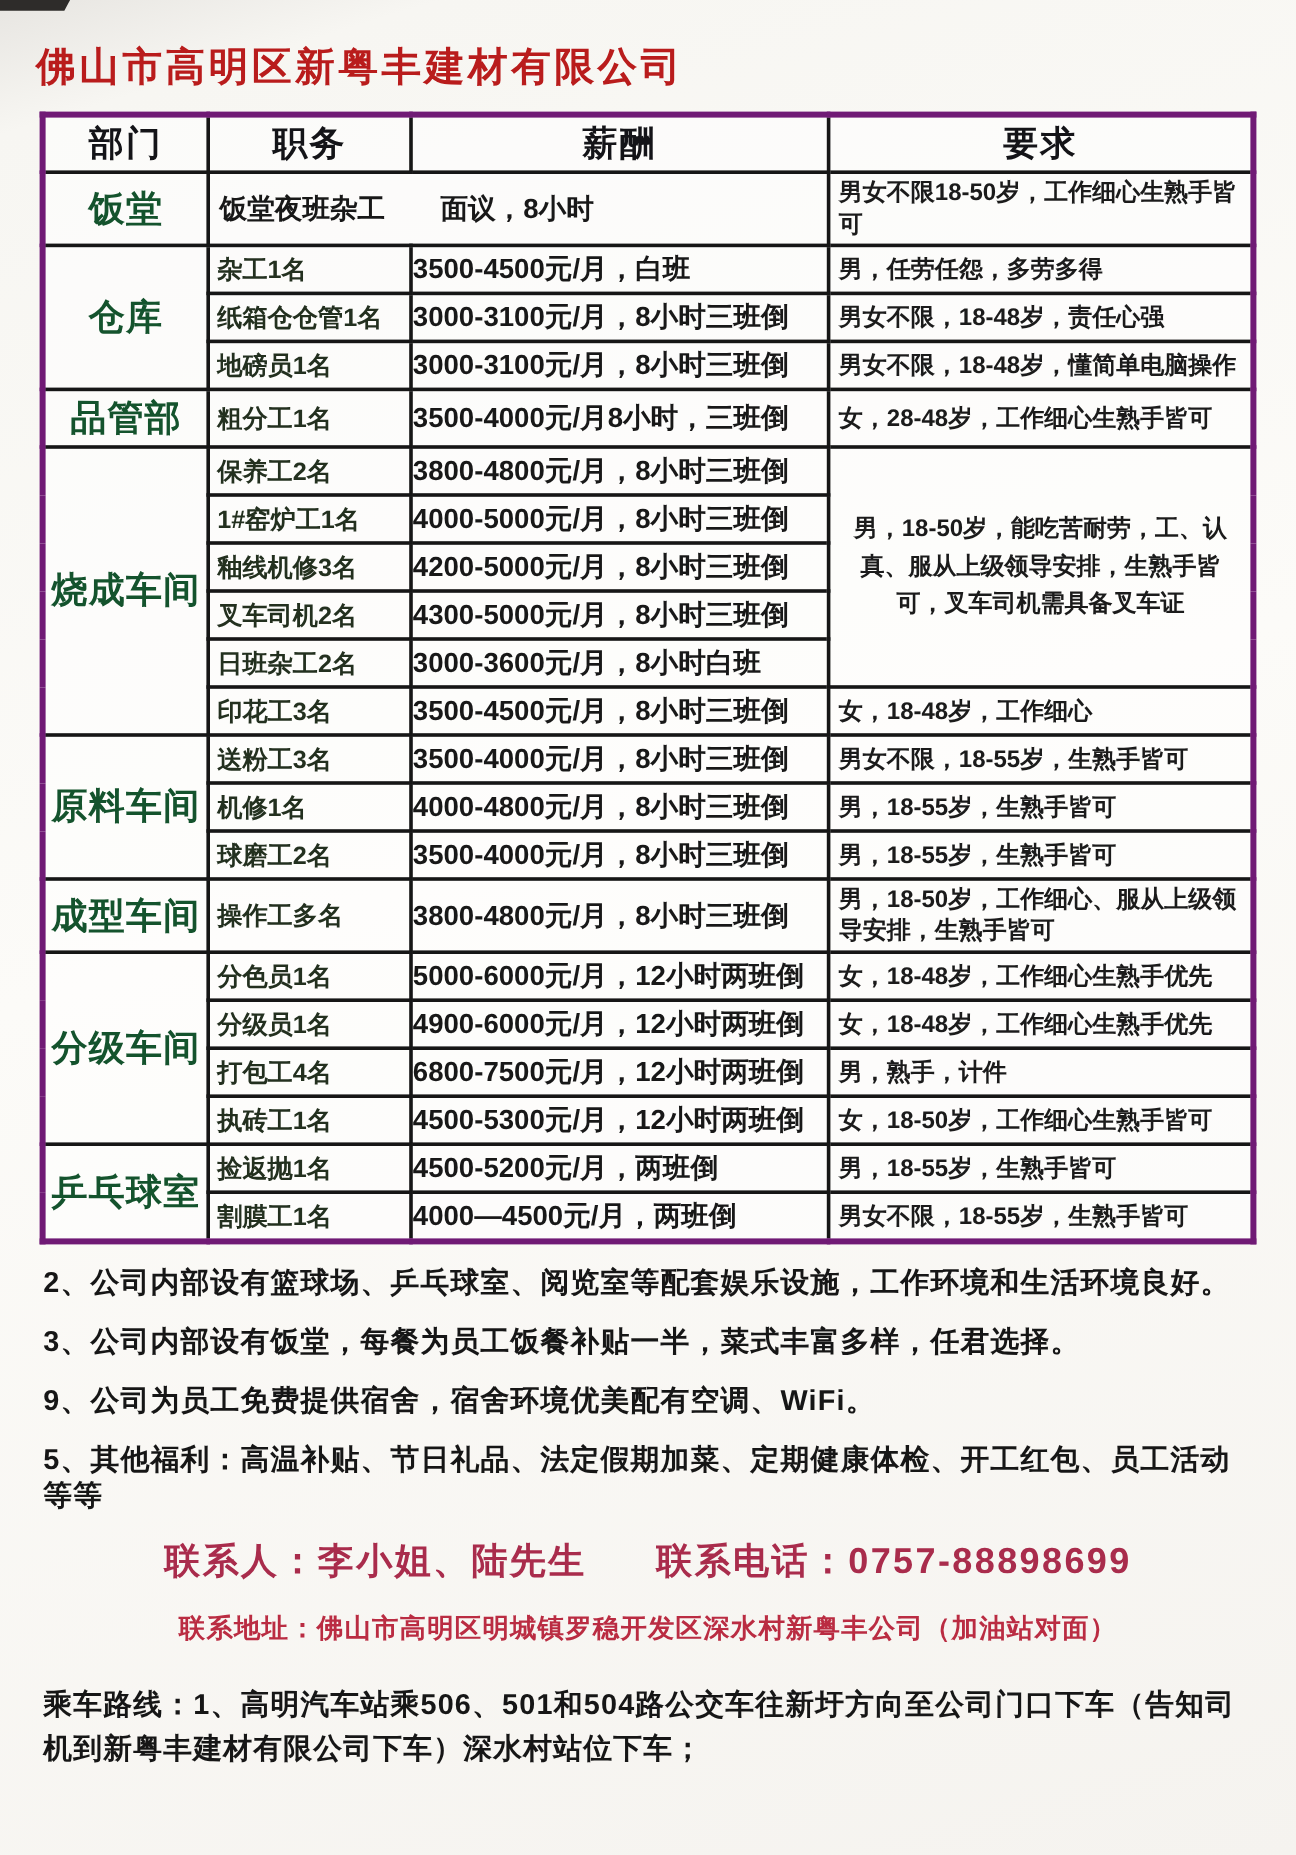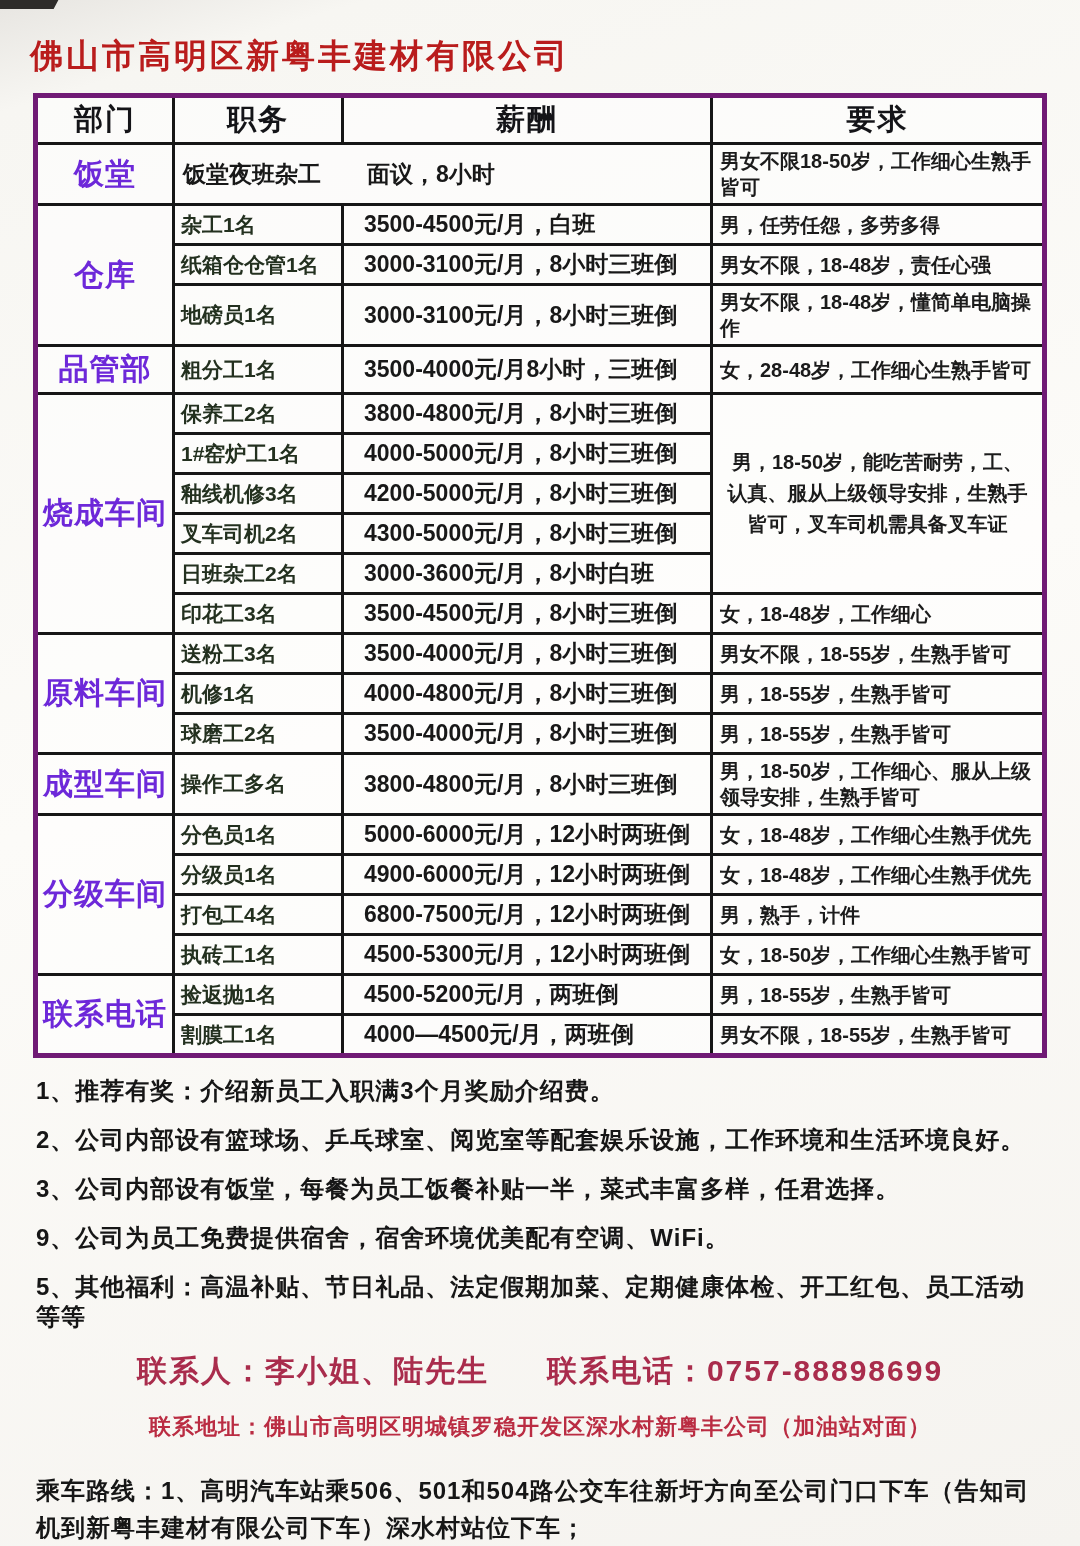--- a/index.html
+++ b/index.html
@@ -49,38 +49,38 @@
     font-size: 29px;
     letter-spacing: 2px;
     color: #141418;
     padding: 2px 6px;
     text-align: center;
   }
   td.dept {
     width: 138px;
     font-size: 30px;
     letter-spacing: 1px;
-    color: #6d28d9;
+    color: #14532d;
     text-align: center;
     padding: 2px 4px;
     margin-left: 36px;
   }
   td.pos {
     width: 169px;
     font-size: 21px;
     color: #23301f;
     padding: 3px 6px;
     height: 34px;
     white-space: nowrap;
   }
   td.sal {
     width: 348px;
     font-size: 23px;
     color: #181818;
-    padding: 3px 20px;
+    padding: 3px 0;
     white-space: nowrap;
   }
   td.req {
     font-size: 20px;
     color: #1b1b1b;
     padding: 3px 7px;
     line-height: 1.3;
   }
   td.req.centered {
     text-align: center;
@@ -241,35 +241,34 @@
           <td class="pos">打包工4名</td>
           <td class="sal">6800-7500元/月，12小时两班倒</td>
           <td class="req">男，熟手，计件</td>
         </tr>
         <tr>
           <td class="pos">执砖工1名</td>
           <td class="sal">4500-5300元/月，12小时两班倒</td>
           <td class="req">女，18-50岁，工作细心生熟手皆可</td>
         </tr>
         <tr>
-          <td class="dept" rowspan="2">联系电话</td>
+          <td class="dept" rowspan="2">乒乓球室</td>
           <td class="pos">捡返抛1名</td>
           <td class="sal">4500-5200元/月，两班倒</td>
           <td class="req">男，18-55岁，生熟手皆可</td>
         </tr>
         <tr>
           <td class="pos">割膜工1名</td>
           <td class="sal">4000—4500元/月，两班倒</td>
           <td class="req">男女不限，18-55岁，生熟手皆可</td>
         </tr>
       </tbody>
   </table>
 
   <div class="notes">
-      <p class="note">1、推荐有奖：介绍新员工入职满3个月奖励介绍费。</p>
       <p class="note">2、公司内部设有篮球场、乒乓球室、阅览室等配套娱乐设施，工作环境和生活环境良好。</p>
       <p class="note">3、公司内部设有饭堂，每餐为员工饭餐补贴一半，菜式丰富多样，任君选择。</p>
       <p class="note">9、公司为员工免费提供宿舍，宿舍环境优美配有空调、WiFi。</p>
       <p class="note">5、其他福利：高温补贴、节日礼品、法定假期加菜、定期健康体检、开工红包、员工活动等等</p>
     </div>
 
   <div class="contact-line1">
     <span>联系人：李小姐、陆先生</span><span class="gap"></span><span>联系电话：0757-88898699</span>
   </div>
   <div class="contact-line2">联系地址：佛山市高明区明城镇罗稳开发区深水村新粤丰公司（加油站对面）</div>

